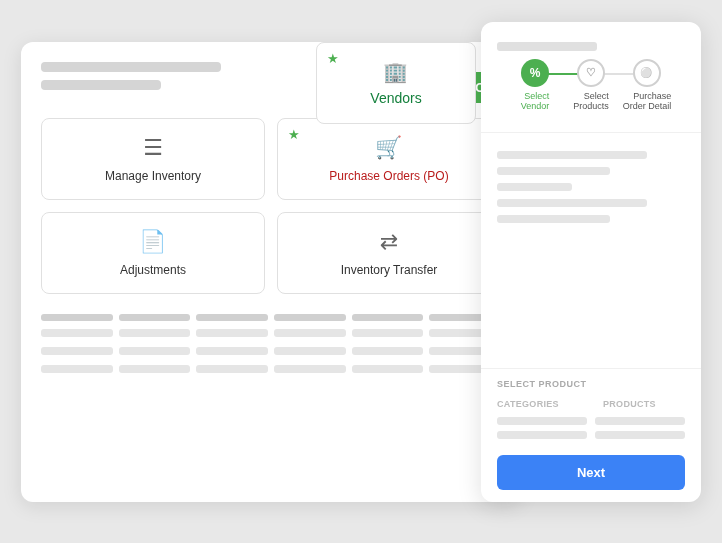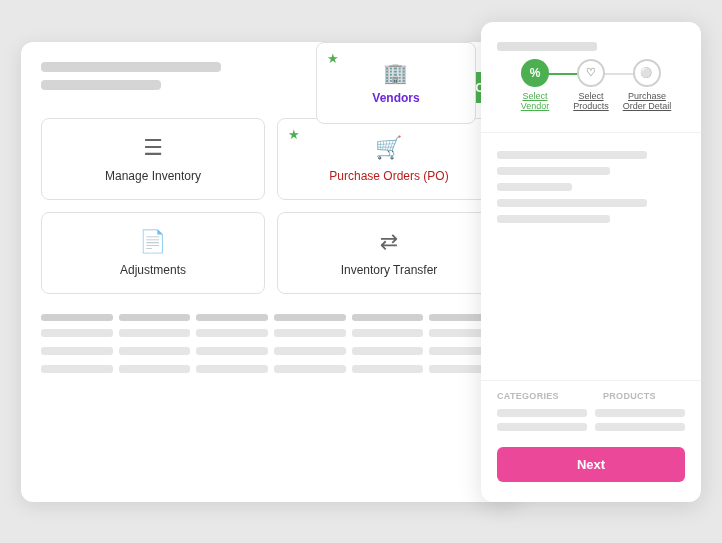--- a/index.html
+++ b/index.html
@@ -214,24 +214,23 @@
 
     .step-circle.inactive {
       background: #fff;
       border: 2px solid #d0d0d0;
       color: #aaa;
     }
 
     .step-label {
       font-size: 9px;
       color: #555;
-      text-align: center;
+      text-align: right;
       line-height: 1.2;
       font-weight: 500;
-      text-decoration: underline;
     }
 
     .step-label.active-label {
       color: #4caf50;
     }
 
     .side-divider {
       height: 1px;
       background: #f0f0f0;
       margin: 8px 0;
@@ -288,22 +287,22 @@
       margin-bottom: 6px;
     }
 
     .bar-item {
       height: 8px;
       background: #e5e5e5;
       border-radius: 3px;
     }
 
     .next-btn {
-      margin: 10px 16px 20px;
-      background: #ec4899;
+      margin: 10px 16px 12px;
+      background: #3b82f6;
       color: #fff;
       border: none;
       border-radius: 6px;
       padding: 10px;
       font-size: 13px;
       font-weight: 600;
       cursor: pointer;
       width: calc(100% - 32px);
     }
   </style>
@@ -376,21 +375,21 @@
         <div class="table-cell-bar"></div>
         <div class="table-cell-bar"></div>
         <div class="table-cell-bar"></div>
       </div>
     </div>
   </div>
 
   <div style="position:absolute; top:20px; right:225px; width:160px; height:82px; background:#fff; border:1.5px solid #e0e0e0; border-radius:8px; display:flex; flex-direction:column; align-items:center; justify-content:center; cursor:pointer;">
     <span style="position:absolute; top:8px; left:10px; color:#4caf50; font-size:13px;">★</span>
     <span style="font-size:20px; margin-bottom:6px; color:#666;">🏢</span>
-    <span style="font-size:12px; color:#6d28d9; font-weight:700;">Vendors</span>
+    <span style="font-size:14px; color:#15803d; font-weight:400;">Vendors</span>
   </div>
 
   <div class="side-panel">
     <div class="side-panel-top">
       <div style="height:9px; width:100px; background:#e0e0e0; border-radius:3px; margin-bottom:6px;"></div>
 
       <div class="stepper">
         <div class="stepper-line"></div>
         <div class="stepper-line-filled"></div>
         <div class="step">
@@ -418,20 +417,21 @@
 
     <div class="side-content">
       <div class="content-line w80"></div>
       <div class="content-line w60"></div>
       <div class="content-line w40"></div>
       <div class="content-line w80"></div>
       <div class="content-line w60"></div>
     </div>
 
     <div class="select-product-section">
+      <div class="select-product-label">SELECT PRODUCT</div>
       <div class="two-col-labels">
         <span class="col-label-text">CATEGORIES</span>
         <span class="col-label-text">PRODUCTS</span>
       </div>
       <div class="two-col-bars">
         <div class="bar-item"></div>
         <div class="bar-item"></div>
       </div>
       <div class="two-col-bars">
         <div class="bar-item"></div>

